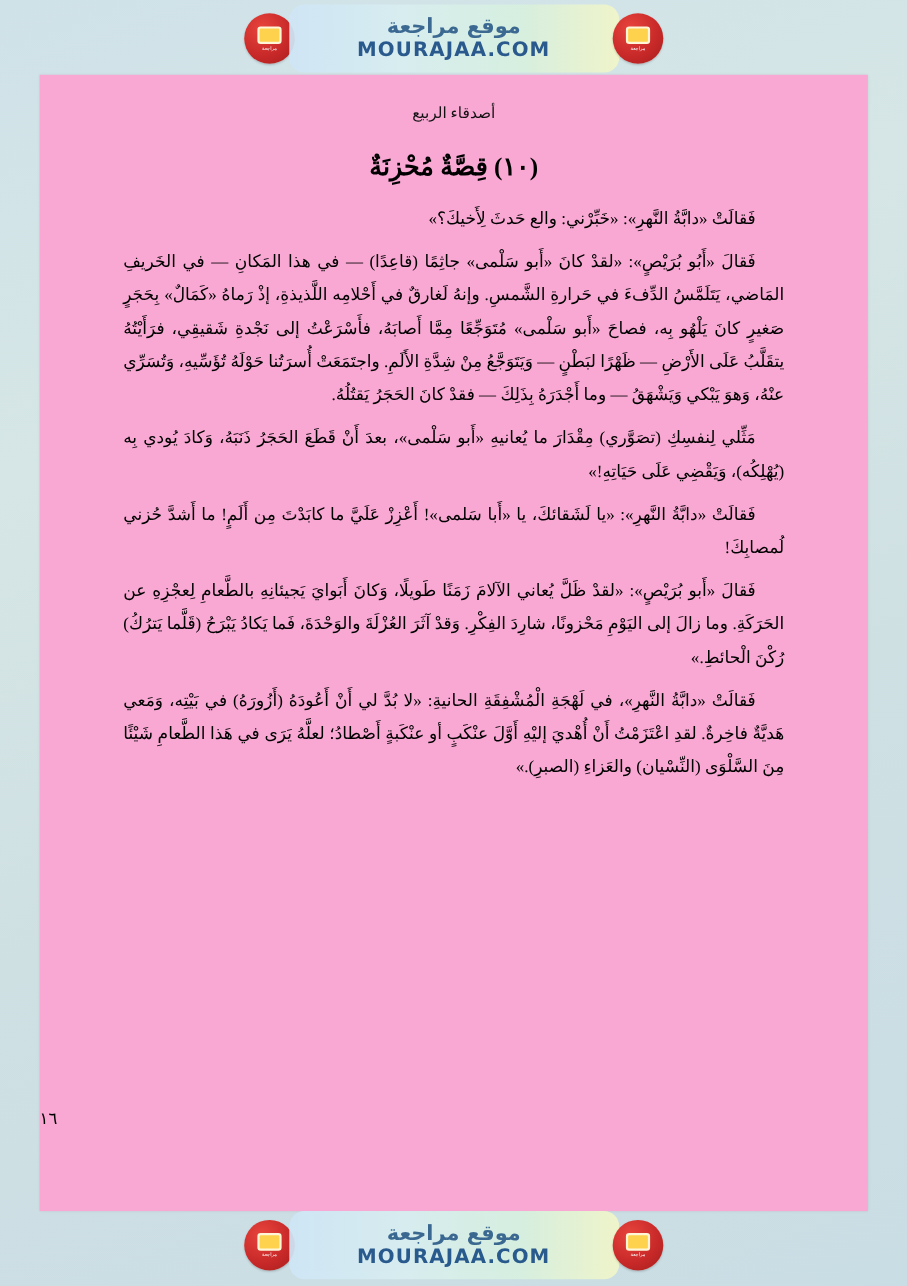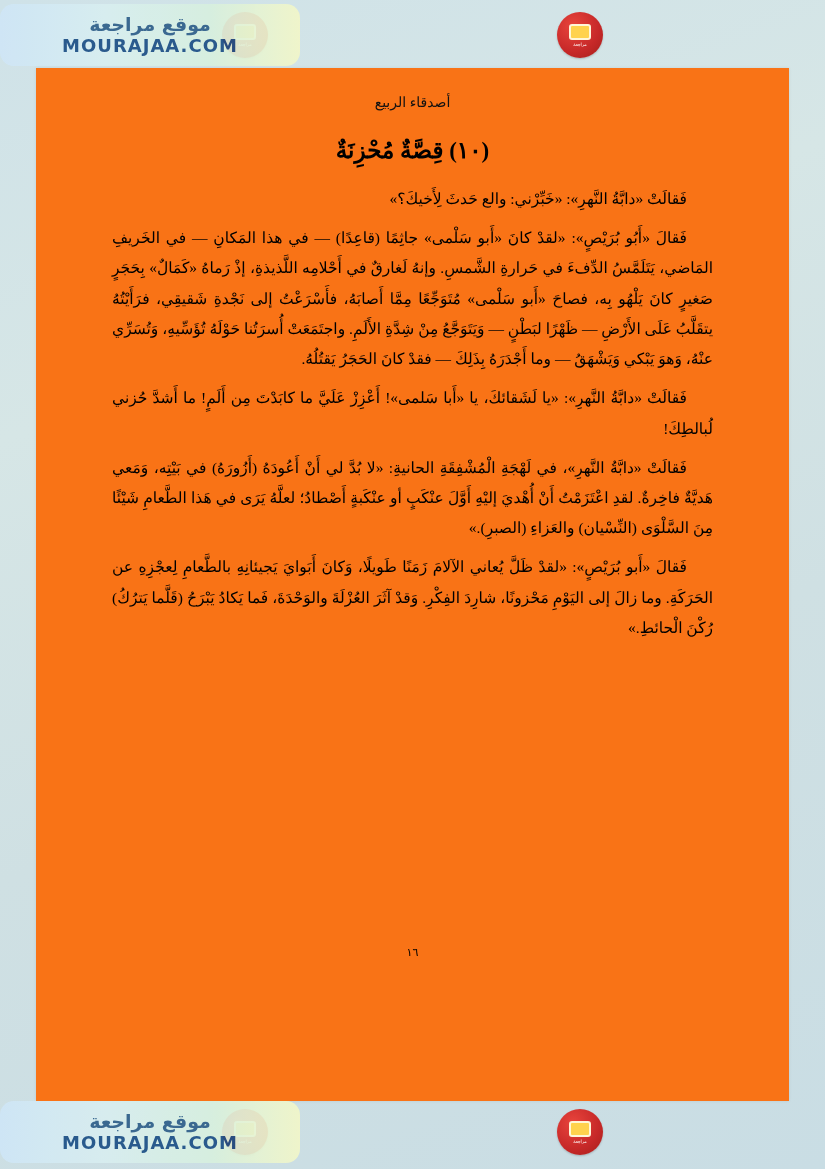--- a/index.html
+++ b/index.html
@@ -19,33 +19,33 @@
     position: absolute;
     inset: 0;
     background: linear-gradient(160deg, #cfe2e8 0%, #d6e6e6 30%, #cfe0e3 60%, #c9dde4 100%);
   }
   .page {
     position: absolute;
     left: 36px;
     top: 68px;
     width: 753px;
     height: 1033px;
-    background: #f97316;
+    background: #f9a8d4;
     box-shadow: 0 0 3px rgba(0,0,0,0.08);
   }
 
   
   .banner {
     position: absolute;
     left: 0;
     width: 825px;
     height: 70px;
     display: flex;
     align-items: center;
-    justify-content: flex-end;
+    justify-content: center;
     pointer-events: none;
   }
   .banner.top { top: 0; }
   .banner.bottom { bottom: 2px; }
 
   .banner-pill {
     position: relative;
     width: 300px;
     height: 62px;
     border-radius: 14px;
@@ -133,23 +133,23 @@
     line-height: 1.95;
     color: #000;
     margin: 0 0 9px 0;
     text-align: justify;
     text-indent: 26px;
   }
   .page-number {
     position: absolute;
     left: 0;
     right: 0;
-    top: 878px;
-    text-align: center;
-    font-size: 11px;
+    top: 940px;
+    text-align: left;
+    font-size: 15px;
     color: #000;
   }
 </style>
 </head>
 <body>
 
 <div class="backdrop"></div>
 
 <div class="banner top">
   <div class="logo left">
@@ -166,23 +166,24 @@
   </div>
 </div>
 
 <div class="page">
   <div class="doc">
     <div class="series-title">أصدقاء الربيع</div>
     <h1 class="lesson-title">(١٠) قِصَّةٌ مُحْزِنَةٌ</h1>
 
     <p class="body-par">فَقالَتْ «دابَّةُ النَّهرِ»: «خَبِّرْني: والع حَدثَ لِأَخيكَ؟»</p>
     <p class="body-par">فَقالَ «أَبُو بُرَيْصٍ»: «لقدْ كانَ «أَبو سَلْمى» جاثِمًا (قاعِدًا) — في هذا المَكانِ — في الخَريفِ المَاضي، يَتَلَمَّسُ الدِّفءَ في حَرارةِ الشَّمسِ. وإنهُ لَغارقٌ في أَحْلامِه اللَّذيذةِ، إذْ رَماهُ «كَمَالٌ» بِحَجَرٍ صَغيرٍ كانَ يَلْهُو بِه، فصاحَ «أَبو سَلْمى» مُتَوَجِّعًا مِمَّا أَصابَهُ، فأَسْرَعْتُ إلى نَجْدةِ شَقيقِي، فرَأَيْتُهُ يتقَلَّبُ عَلَى الأَرْضِ — ظَهْرًا لبَطْنٍ — وَيَتَوَجَّعُ مِنْ شِدَّةِ الأَلَمِ. واجتَمَعَتْ أُسرَتُنا حَوْلَهُ تُؤَسِّيهِ، وَتُسَرِّي عنْهُ، وَهوَ يَبْكي وَيَشْهَقُ — وما أَجْدَرَهُ بِذَلِكَ — فقدْ كانَ الحَجَرُ يَقتُلُهُ.</p>
-    <p class="body-par">فَقالَتْ «دابَّةُ النَّهرِ»: «يا لَشَقائكَ، يا «أَبا سَلمى»! أَعْزِزْ عَلَيَّ ما كابَدْتَ مِن أَلَمٍ! ما أَشدَّ حُزني لُبالطِكَ!</p>
+    <p class="body-par">مَثِّلي لِنفسِكِ (تصَوَّري) مِقْدَارَ ما يُعانيهِ «أَبو سَلْمى»، بعدَ أَنْ قَطَعَ الحَجَرُ ذَنَبَهُ، وَكادَ يُودي بِه (يُهْلِكُه)، وَيَقْضِي عَلَى حَيَاتِهِ!»</p>
+    <p class="body-par">فَقالَتْ «دابَّةُ النَّهرِ»: «يا لَشَقائكَ، يا «أَبا سَلمى»! أَعْزِزْ عَلَيَّ ما كابَدْتَ مِن أَلَمٍ! ما أَشدَّ حُزني لُمصابِكَ!</p>
+    <p class="body-par">فَقالَ «أَبو بُرَيْصٍ»: «لقدْ ظَلَّ يُعاني الآلامَ زَمَنًا طَويلًا، وَكانَ أَبَوايَ يَجيئانِهِ بالطَّعامِ لِعجْزِهِ عن الحَرَكَةِ. وما زالَ إلى اليَوْمِ مَحْزونًا، شارِدَ الفِكْرِ. وَقدْ آثَرَ العُزْلَةَ والوَحْدَةَ، فَما يَكادُ يَبْرَحُ (قَلَّما يَترُكُ) رُكْنَ الْحائطِ.»</p>
     <p class="body-par">فَقالَتْ «دابَّةُ النَّهرِ»، في لَهْجَةِ الْمُشْفِقَةِ الحانيةِ: «لا بُدَّ لي أَنْ أَعُودَهُ (أَزُورَهُ) في بَيْتِه، وَمَعي هَديَّةٌ فاخِرةٌ. لقدِ اعْتَزَمْتُ أَنْ أُهْديَ إليْهِ أَوَّلَ عنْكَبٍ أو عنْكَبةٍ أَصْطادُ؛ لعلَّهُ يَرَى في هَذا الطَّعامِ شَيْئًا مِنَ السَّلْوَى (النِّسْيان) والعَزاءِ (الصبرِ).»</p>
-    <p class="body-par">فَقالَ «أَبو بُرَيْصٍ»: «لقدْ ظَلَّ يُعاني الآلامَ زَمَنًا طَويلًا، وَكانَ أَبَوايَ يَجيئانِهِ بالطَّعامِ لِعجْزِهِ عن الحَرَكَةِ. وما زالَ إلى اليَوْمِ مَحْزونًا، شارِدَ الفِكْرِ. وَقدْ آثَرَ العُزْلَةَ والوَحْدَةَ، فَما يَكادُ يَبْرَحُ (قَلَّما يَترُكُ) رُكْنَ الْحائطِ.»</p>
   </div>
   <div class="page-number">١٦</div>
 </div>
 
 <div class="banner bottom">
   <div class="logo left">
     <div class="logo-mark"></div>
     <div class="logo-text">مراجعة</div>
   </div>
   <div class="banner-pill">

